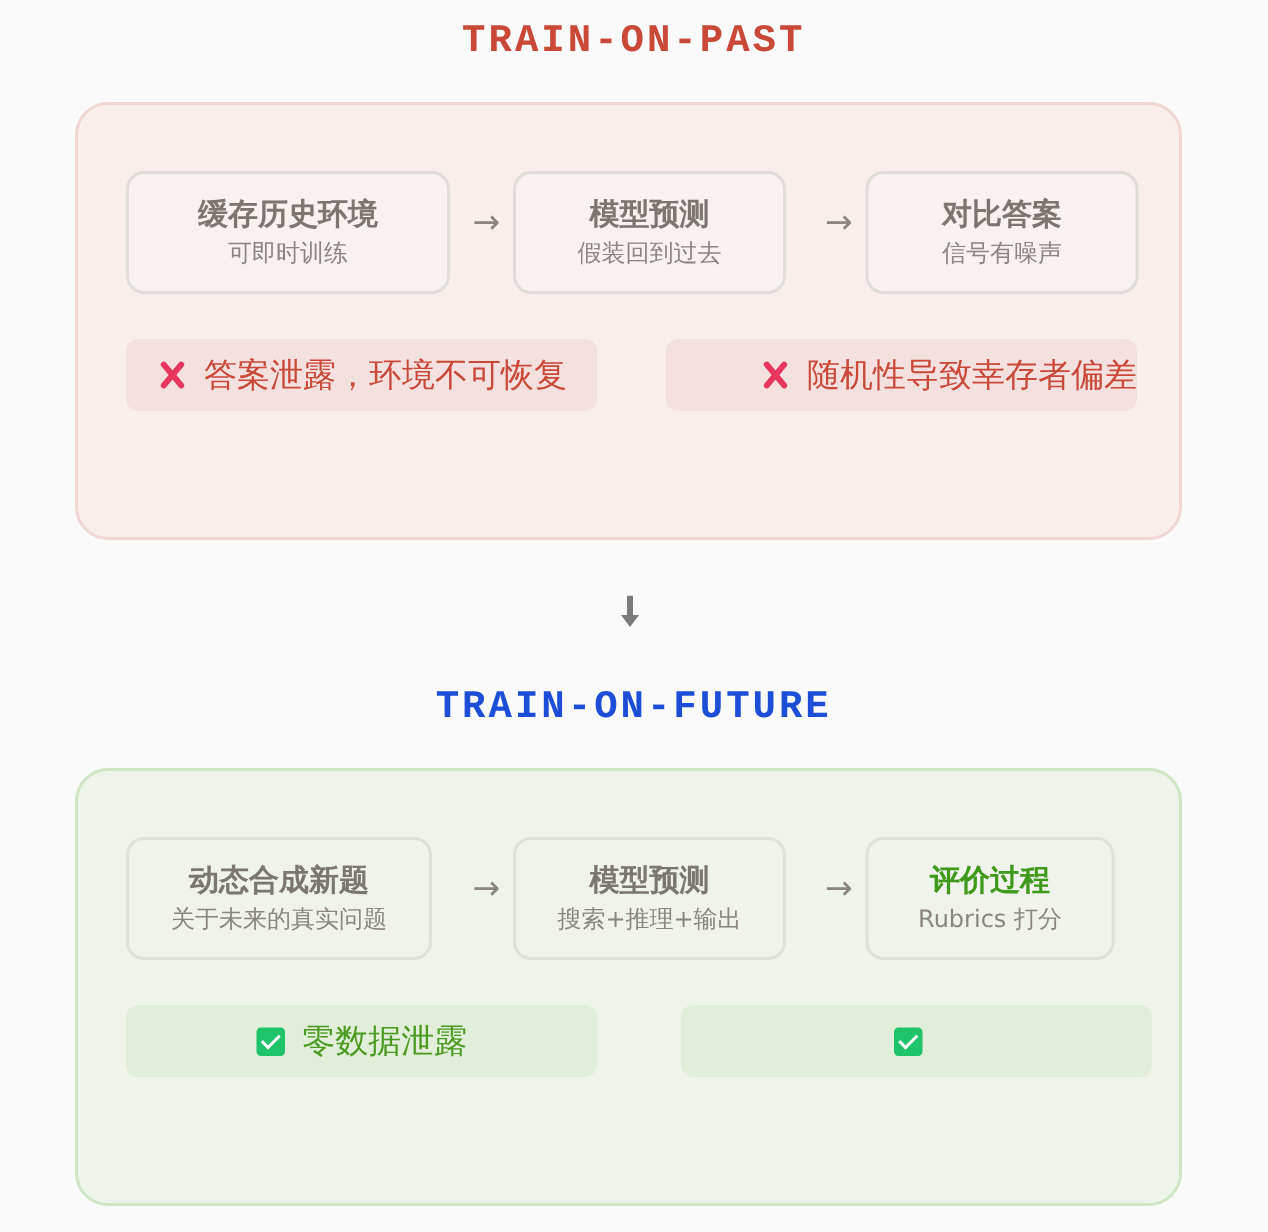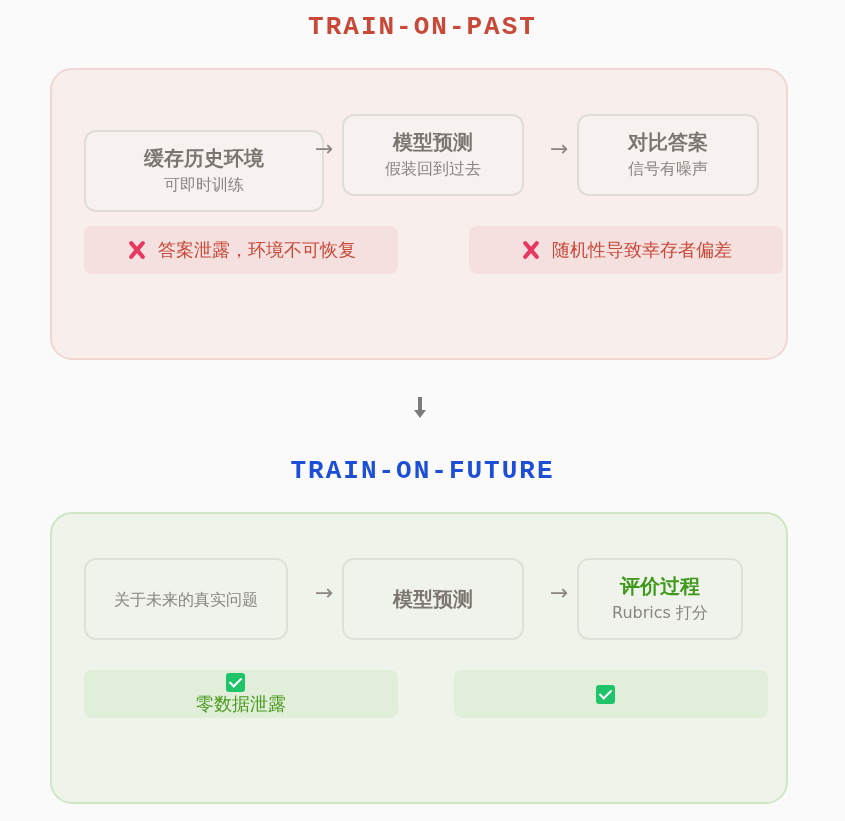--- a/index.html
+++ b/index.html
@@ -44,25 +44,25 @@
 
   .arrow {
     position: absolute;
     font-size: 22px; color: #8a8580; line-height: 22px;
   }
 
   .tag {
     position: absolute; top: 156px; height: 48px;
     border-radius: 8px;
     display: flex; align-items: center; justify-content: center;
-    font-size: 18px;
+    font-size: 22px;
     box-sizing: border-box;
   }
   .panel-past .tag { background: #f4e1df; color: #c94838; }
-  .panel-future .tag { background: #e1eed9; color: #4a9a1f; top: 156px; flex-direction: column; }
+  .panel-future .tag { background: #e1eed9; color: #4a9a1f; top: 156px; }
 
   .x-icon {
     display: inline-block; width: 22px; height: 22px; margin-right: 10px; position: relative;
   }
   .x-icon::before, .x-icon::after {
     content: ""; position: absolute; left: 9px; top: 0; width: 4px; height: 22px;
     background: #e8375f; border-radius: 2px;
   }
   .x-icon::before { transform: rotate(40deg); }
   .x-icon::after { transform: rotate(-40deg); }
@@ -81,59 +81,61 @@
     position: absolute; left: 413px; top: 397px;
     width: 14px; height: 22px;
   }
 </style>
 </head>
 <body>
 
 <div class="section-title title-past">TRAIN-ON-PAST</div>
 
 <div class="panel panel-past">
-  <div class="step" style="left:32px; top:60px; width:240px; height:82px;">
+  <div class="step" style="left:32px; top:44px; width:216px; height:82px;">
     <div class="step-title">缓存历史环境</div>
     <div class="step-sub">可即时训练</div>
   </div>
   <div class="arrow" style="left:263px; top:68px;">→</div>
   <div class="step" style="left:290px; top:44px; width:182px; height:82px;">
     <div class="step-title">模型预测</div>
     <div class="step-sub">假装回到过去</div>
   </div>
   <div class="arrow" style="left:498px; top:68px;">→</div>
   <div class="step" style="left:525px; top:44px; width:182px; height:82px;">
     <div class="step-title">对比答案</div>
     <div class="step-sub">信号有噪声</div>
   </div>
 
   <div class="tag" style="left:32px; width:314px;">
     <span class="x-icon"></span>
     <span>答案泄露，环境不可恢复</span>
   </div>
-  <div class="tag" style="left:417px; width:314px;">
+  <div class="tag" style="left:392px; width:314px;justify-content:flex-end;">
     <span class="x-icon"></span>
     <span>随机性导致幸存者偏差</span>
   </div>
 </div>
 
 <svg class="down-arrow" viewBox="0 0 14 22">
   <rect x="5" y="0" width="4" height="14" fill="#7b7b7b"></rect>
   <polygon points="1,13 13,13 7,21" fill="#7b7b7b"></polygon>
 </svg>
 
 <div class="section-title title-future">TRAIN-ON-FUTURE</div>
 
 <div class="panel panel-future">
   <div class="step" style="left:32px; top:44px; width:204px; height:82px;">
+    <div class="step-title">动态合成新题</div>
     <div class="step-sub">关于未来的真实问题</div>
   </div>
   <div class="arrow" style="left:263px; top:68px;">→</div>
   <div class="step" style="left:290px; top:44px; width:182px; height:82px;">
     <div class="step-title">模型预测</div>
+    <div class="step-sub">搜索+推理+输出</div>
   </div>
   <div class="arrow" style="left:498px; top:68px;">→</div>
   <div class="step" style="left:525px; top:44px; width:166px; height:82px;">
     <div class="step-title green">评价过程</div>
     <div class="step-sub">Rubrics 打分</div>
   </div>
 
   <div class="tag" style="left:32px; width:314px;">
     <span class="check-icon"></span>
     <span>零数据泄露</span>

